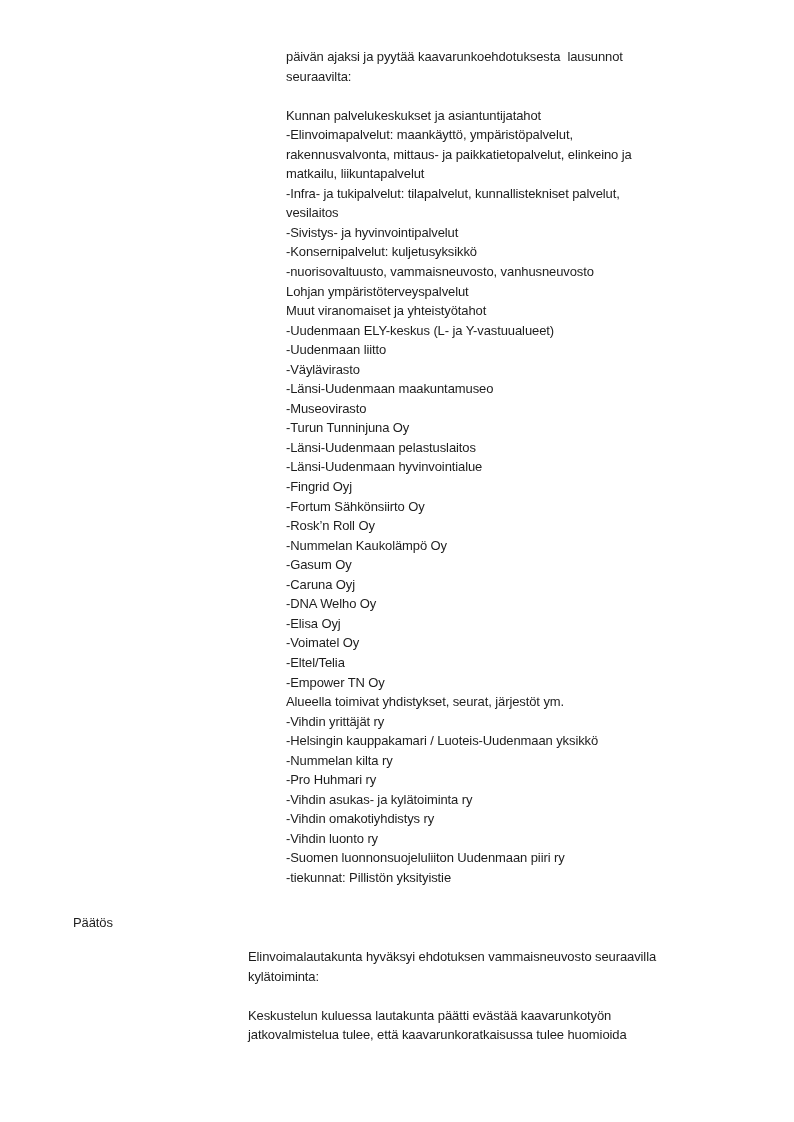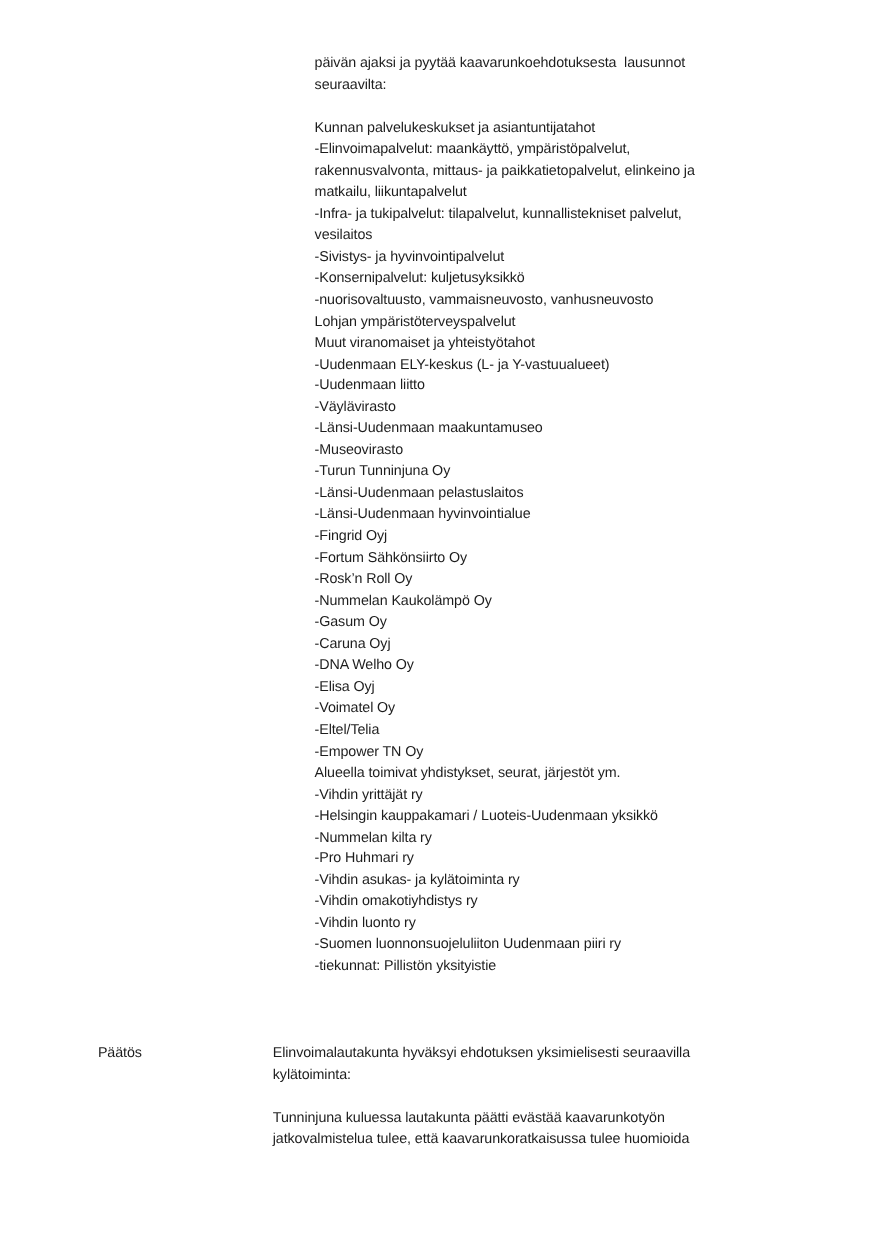--- a/index.html
+++ b/index.html
@@ -23,36 +23,35 @@
     position: absolute;
     white-space: pre;
   }
   .body-block {
     left: 286px;
     top: 47px;
   }
   .decision-label {
     position: absolute;
     left: 73px;
-    top: 947px;
+    top: 913px;
     white-space: pre;
-    margin-left: 16px;
   }
   .decision-block {
     left: 248px;
     top: 947px;
   }
   .tl {
     min-height: 19.55px;
   }
 </style>
 </head>
 <body>
 
 <div class="page">
 
   <div class="textblock body-block"><div class="tl">päivän ajaksi ja pyytää kaavarunkoehdotuksesta  lausunnot</div><div class="tl">seuraavilta:</div><div class="tl">&nbsp;</div><div class="tl">Kunnan palvelukeskukset ja asiantuntijatahot</div><div class="tl">-Elinvoimapalvelut: maankäyttö, ympäristöpalvelut,</div><div class="tl">rakennusvalvonta, mittaus- ja paikkatietopalvelut, elinkeino ja</div><div class="tl">matkailu, liikuntapalvelut</div><div class="tl">-Infra- ja tukipalvelut: tilapalvelut, kunnallistekniset palvelut,</div><div class="tl">vesilaitos</div><div class="tl">-Sivistys- ja hyvinvointipalvelut</div><div class="tl">-Konsernipalvelut: kuljetusyksikkö</div><div class="tl">-nuorisovaltuusto, vammaisneuvosto, vanhusneuvosto</div><div class="tl">Lohjan ympäristöterveyspalvelut</div><div class="tl">Muut viranomaiset ja yhteistyötahot</div><div class="tl">-Uudenmaan ELY-keskus (L- ja Y-vastuualueet)</div><div class="tl">-Uudenmaan liitto</div><div class="tl">-Väylävirasto</div><div class="tl">-Länsi-Uudenmaan maakuntamuseo</div><div class="tl">-Museovirasto</div><div class="tl">-Turun Tunninjuna Oy</div><div class="tl">-Länsi-Uudenmaan pelastuslaitos</div><div class="tl">-Länsi-Uudenmaan hyvinvointialue</div><div class="tl">-Fingrid Oyj</div><div class="tl">-Fortum Sähkönsiirto Oy</div><div class="tl">-Rosk’n Roll Oy</div><div class="tl">-Nummelan Kaukolämpö Oy</div><div class="tl">-Gasum Oy</div><div class="tl">-Caruna Oyj</div><div class="tl">-DNA Welho Oy</div><div class="tl">-Elisa Oyj</div><div class="tl">-Voimatel Oy</div><div class="tl">-Eltel/Telia</div><div class="tl">-Empower TN Oy</div><div class="tl">Alueella toimivat yhdistykset, seurat, järjestöt ym.</div><div class="tl">-Vihdin yrittäjät ry</div><div class="tl">-Helsingin kauppakamari / Luoteis-Uudenmaan yksikkö</div><div class="tl">-Nummelan kilta ry</div><div class="tl">-Pro Huhmari ry</div><div class="tl">-Vihdin asukas- ja kylätoiminta ry</div><div class="tl">-Vihdin omakotiyhdistys ry</div><div class="tl">-Vihdin luonto ry</div><div class="tl">-Suomen luonnonsuojeluliiton Uudenmaan piiri ry</div><div class="tl">-tiekunnat: Pillistön yksityistie</div></div>
 
   <div class="decision-label">Päätös</div>
 
-  <div class="textblock decision-block"><div class="tl">Elinvoimalautakunta hyväksyi ehdotuksen yksimielisesti seuraavilla</div><div class="tl">kylätoiminta:</div><div class="tl">&nbsp;</div><div class="tl">Tunninjuna kuluessa lautakunta päätti evästää kaavarunkotyön</div><div class="tl">jatkovalmistelua tulee, että kaavarunkoratkaisussa tulee huomioida</div></div>
+  <div class="textblock decision-block"><div class="tl">Elinvoimalautakunta hyväksyi ehdotuksen vammaisneuvosto seuraavilla</div><div class="tl">kylätoiminta:</div><div class="tl">&nbsp;</div><div class="tl">Keskustelun kuluessa lautakunta päätti evästää kaavarunkotyön</div><div class="tl">jatkovalmistelua tulee, että kaavarunkoratkaisussa tulee huomioida</div></div>
 
 </div>
 
 </body></html>

